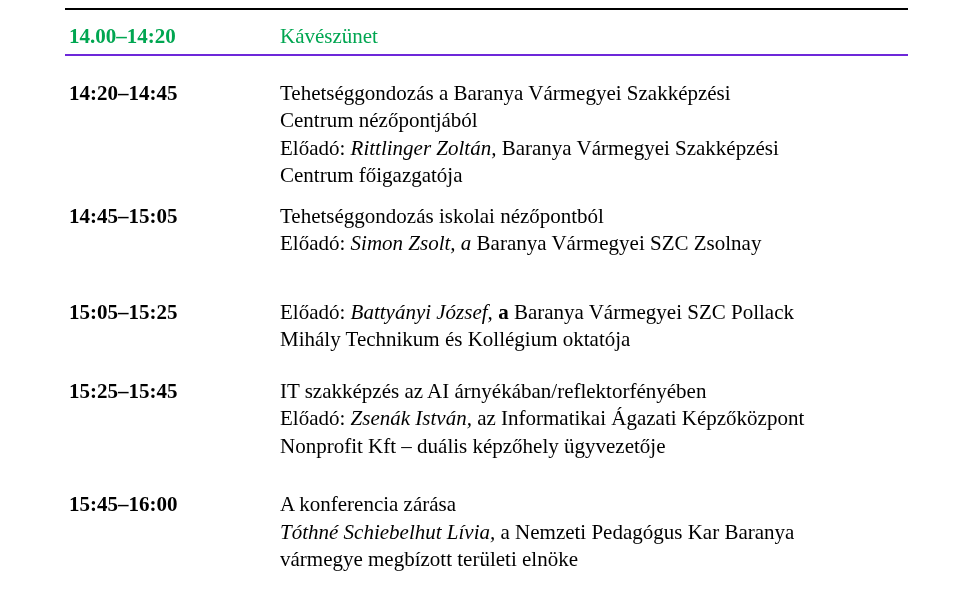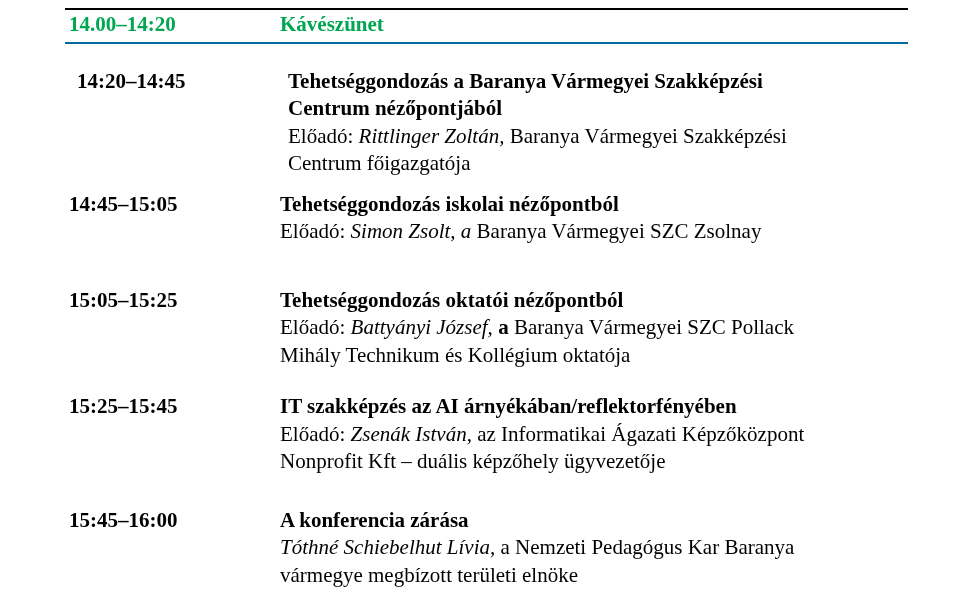--- a/index.html
+++ b/index.html
@@ -35,34 +35,34 @@
     font-weight: 700;
     white-space: nowrap;
   }
   .col-body {
     flex: 1 1 auto;
     min-width: 0;
   }
   .line {
     white-space: pre-wrap;
   }
-  .bold { font-weight: 700; }
+  .bold { font-weight: 400; }
   .bi   { font-weight: 400; font-style: italic; }
   .b    { font-weight: 700; }
 
   .break-row {
     border-top: 2px solid #000000;
-    border-bottom: 2px solid #0369a1;
-    padding: 1px 0 3px 0;
+    border-bottom: 2px solid #6d28d9;
+    padding: 13px 0 3px 0;
     color: #00A651;
     font-weight: 700;
   }
   .break-row .col-time { color: #00A651; }
 
-  .session-1 { margin-top: 24px; margin-left: 8px; }
+  .session-1 { margin-top: 24px; }
   .session-2 { margin-top: 13px; }
   .session-3 { margin-top: 41px; }
   .session-4 { margin-top: 24px; }
   .session-5 { margin-top: 31px; }
 </style>
 </head>
 <body>
 
 <div class="doc">
 
@@ -87,21 +87,20 @@
     <div class="col-time">14:45–15:05</div>
     <div class="col-body">
       <div class="line bold">Tehetséggondozás iskolai nézőpontból</div>
       <div class="line"><span>Előadó: </span><span class="bi">Simon Zsolt, a</span><span> Baranya Vármegyei SZC Zsolnay</span></div>
     </div>
   </div>
 
   <div class="row session-3">
     <div class="col-time">15:05–15:25</div>
     <div class="col-body">
-      <div class="line bold">Tehetséggondozás oktatói nézőpontból</div>
       <div class="line"><span>Előadó: </span><span class="bi">Battyányi József,</span><span class="b"> a</span><span> Baranya Vármegyei SZC Pollack</span></div>
       <div class="line">Mihály Technikum és Kollégium oktatója</div>
     </div>
   </div>
 
   <div class="row session-4">
     <div class="col-time">15:25–15:45</div>
     <div class="col-body">
       <div class="line bold">IT szakképzés az AI árnyékában/reflektorfényében</div>
       <div class="line"><span>Előadó: </span><span class="bi">Zsenák István,</span><span> az Informatikai Ágazati Képzőközpont</span></div>

